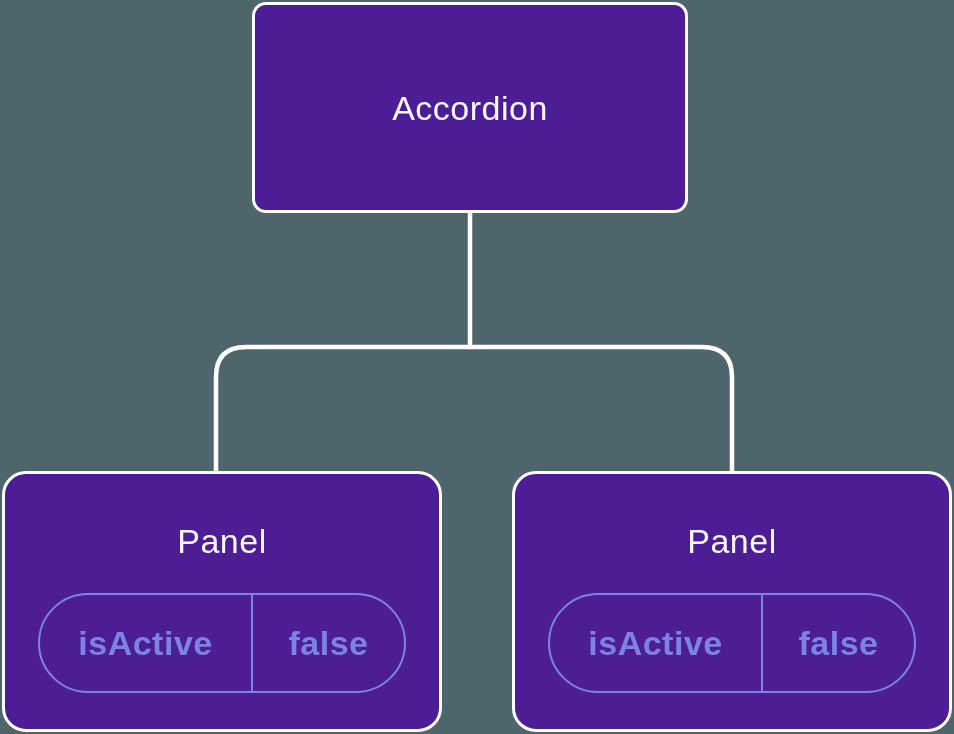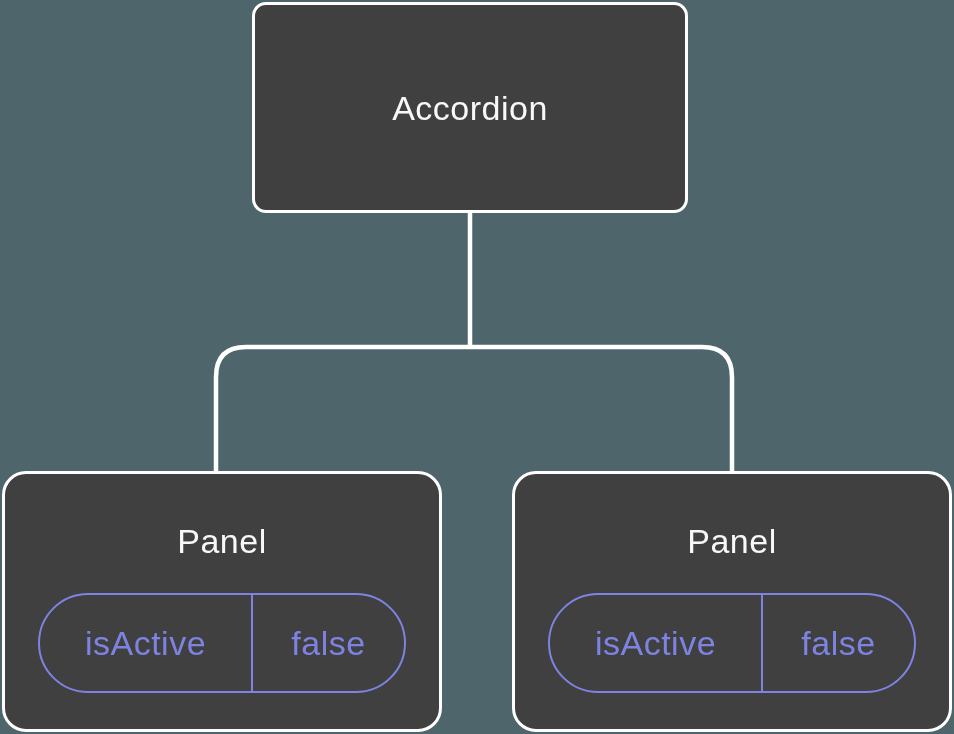--- a/index.html
+++ b/index.html
@@ -19,21 +19,21 @@
   .connectors {
     position: absolute;
     left: 0;
     top: 0;
     width: 954px;
     height: 734px;
   }
   .node {
     position: absolute;
     box-sizing: border-box;
-    background: #404040;
+    background: #4c1d95;
     border: 3px solid #ffffff;
     border-radius: 14px;
   }
   .root-node {
     left: 252px;
     top: 2px;
     width: 436px;
     height: 211px;
     display: flex;
     align-items: center;
@@ -68,21 +68,21 @@
     display: flex;
     align-items: stretch;
     overflow: hidden;
   }
   .state-name, .state-value {
     display: flex;
     align-items: center;
     justify-content: center;
     color: #7e83e2;
     font-size: 34px;
-    font-weight: 400;
+    font-weight: 700;
     letter-spacing: 0.5px;
   }
   .state-name  { width: 211px; }
   .state-value { flex: 1; }
   .pill-divider {
     width: 2px;
     background: #7e83e2;
     flex: 0 0 2px;
   }
 </style>

